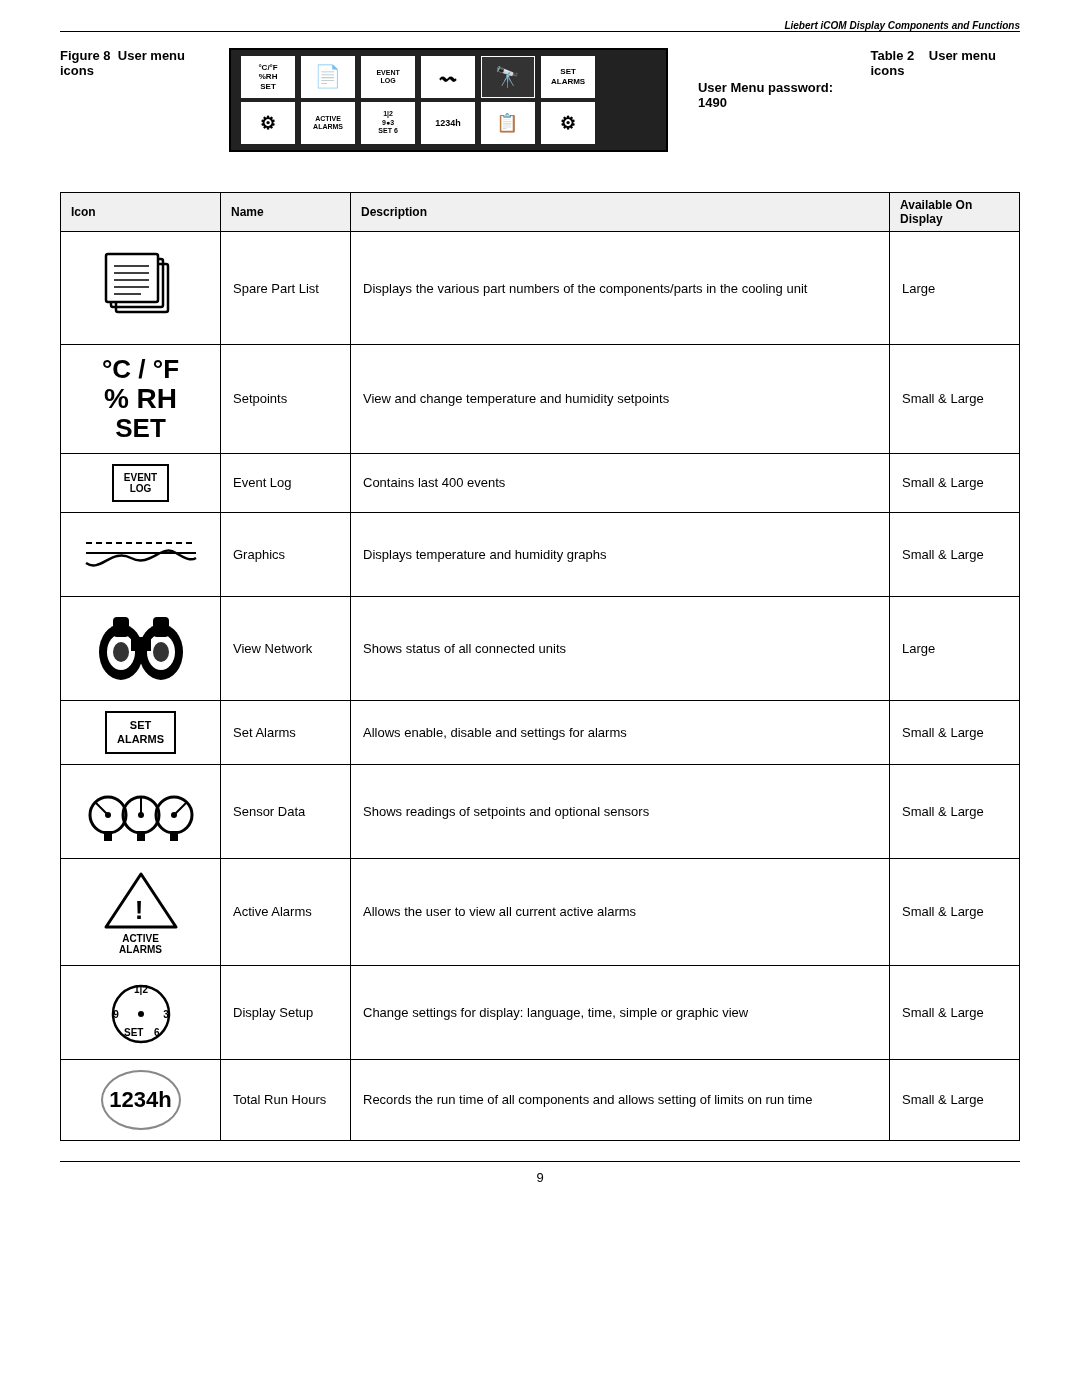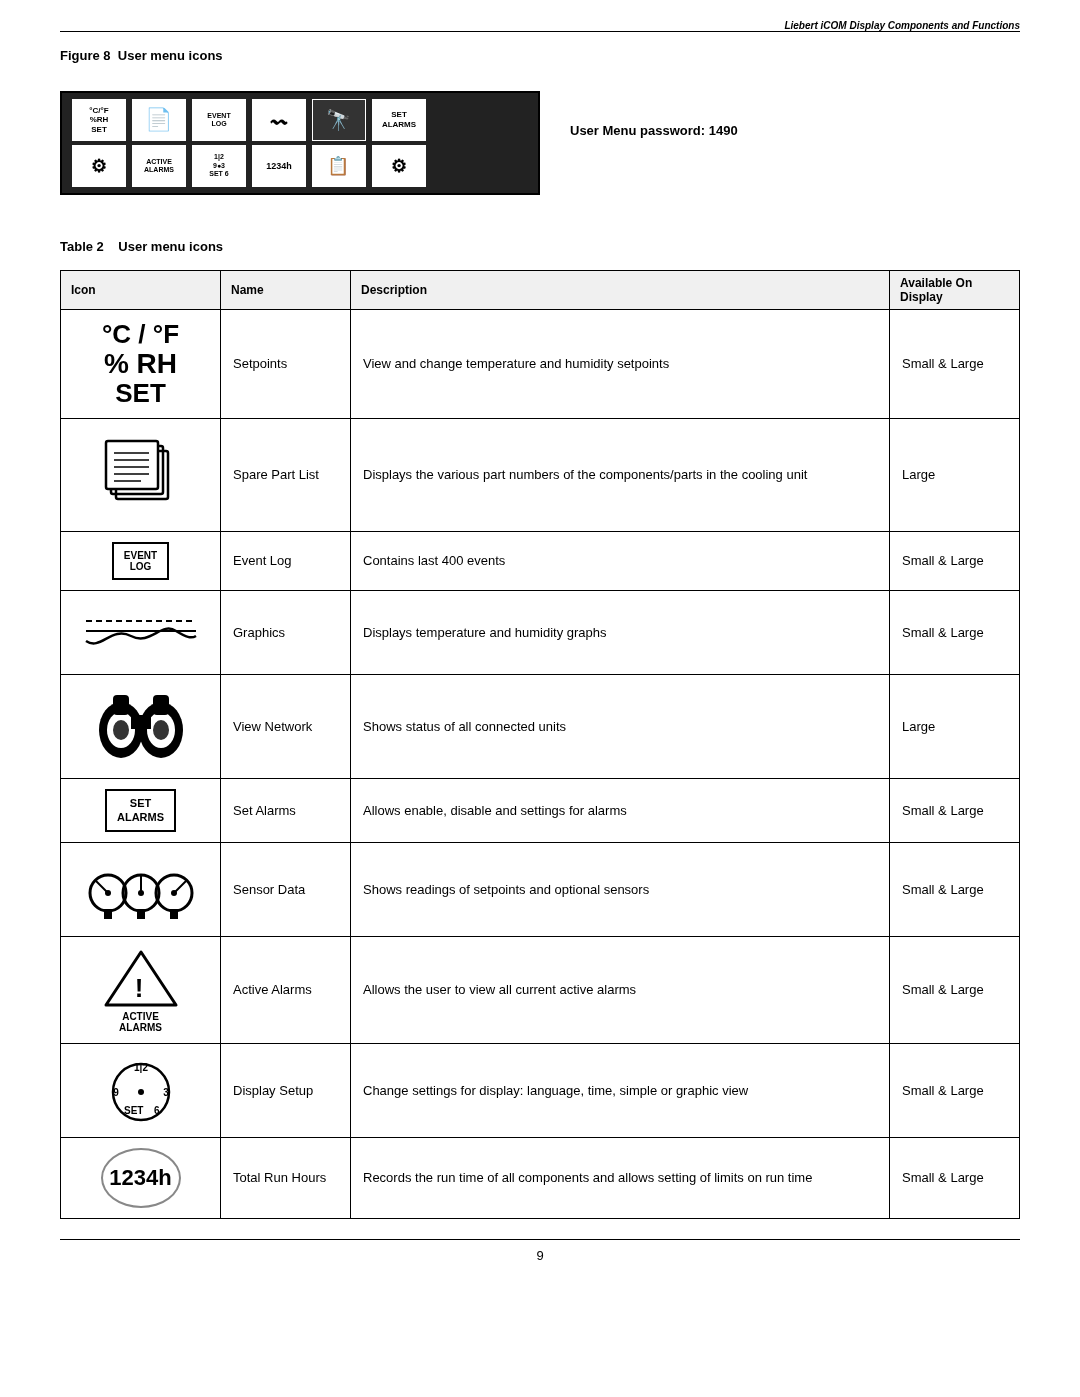--- a/index.html
+++ b/index.html
@@ -207,21 +207,21 @@
       font-size: 52px;
     }
   </style>
 </head>
 <body>
 
 <div class="page-header">
   <span>Liebert iCOM Display Components and Functions</span>
 </div>
 
-<div class="figure-row" style="flex-direction:column;">
+<div class="figure-row" style="flex-direction:row;">
   <div class="figure-title">
     <span>Figure 8</span>&nbsp;&nbsp;<span>User menu icons</span>
   </div>
 
   <div style="display:flex; align-items:flex-start; gap:30px; margin-bottom:12px;">
 
     <div class="user-menu-image">
       <div class="user-menu-row">
         <div class="menu-icon-box" style="font-size:8px; line-height:1.2;">°C/°F<br>%RH<br>SET</div>
         <div class="menu-icon-box" style="font-size:22px;">📄</div>
@@ -256,33 +256,20 @@
       <th>Icon</th>
       <th>Name</th>
       <th>Description</th>
       <th>Available On Display</th>
     </tr>
   </thead>
   <tbody>
 
     <tr>
       <td class="icon-cell">
-        <div class="setpoints-icon">
-          <div class="line1">°C / °F</div>
-          <div class="line2">% RH</div>
-          <div class="line3"><strong>SET</strong></div>
-        </div>
-      </td>
-      <td class="name-cell">Setpoints</td>
-      <td class="desc-cell">View and change temperature and humidity setpoints</td>
-      <td class="avail-cell">Small &amp; Large</td>
-    </tr>
-
-    <tr>
-      <td class="icon-cell">
         <div class="spare-parts-icon">
           <svg width="80" height="80" viewBox="0 0 80 80" xmlns="http://www.w3.org/2000/svg">
 
             <rect x="15" y="22" width="52" height="48" rx="2" fill="none" stroke="#000" stroke-width="2.5"></rect>
             <rect x="10" y="17" width="52" height="48" rx="2" fill="none" stroke="#000" stroke-width="2.5"></rect>
             <rect x="5" y="12" width="52" height="48" rx="2" fill="white" stroke="#000" stroke-width="2.5"></rect>
             <line x1="13" y1="24" x2="48" y2="24" stroke="#000" stroke-width="1.5"></line>
             <line x1="13" y1="31" x2="48" y2="31" stroke="#000" stroke-width="1.5"></line>
             <line x1="13" y1="38" x2="48" y2="38" stroke="#000" stroke-width="1.5"></line>
             <line x1="13" y1="45" x2="48" y2="45" stroke="#000" stroke-width="1.5"></line>
@@ -290,20 +277,33 @@
           </svg>
         </div>
       </td>
       <td class="name-cell">Spare Part List</td>
       <td class="desc-cell">Displays the various part numbers of the components/parts in the cooling unit</td>
       <td class="avail-cell">Large</td>
     </tr>
 
     <tr>
       <td class="icon-cell">
+        <div class="setpoints-icon">
+          <div class="line1">°C / °F</div>
+          <div class="line2">% RH</div>
+          <div class="line3"><strong>SET</strong></div>
+        </div>
+      </td>
+      <td class="name-cell">Setpoints</td>
+      <td class="desc-cell">View and change temperature and humidity setpoints</td>
+      <td class="avail-cell">Small &amp; Large</td>
+    </tr>
+
+    <tr>
+      <td class="icon-cell">
         <div class="icon-event-log">EVENT<br>LOG</div>
       </td>
       <td class="name-cell">Event Log</td>
       <td class="desc-cell">Contains last 400 events</td>
       <td class="avail-cell">Small &amp; Large</td>
     </tr>
 
     <tr>
       <td class="icon-cell">
         <div>

